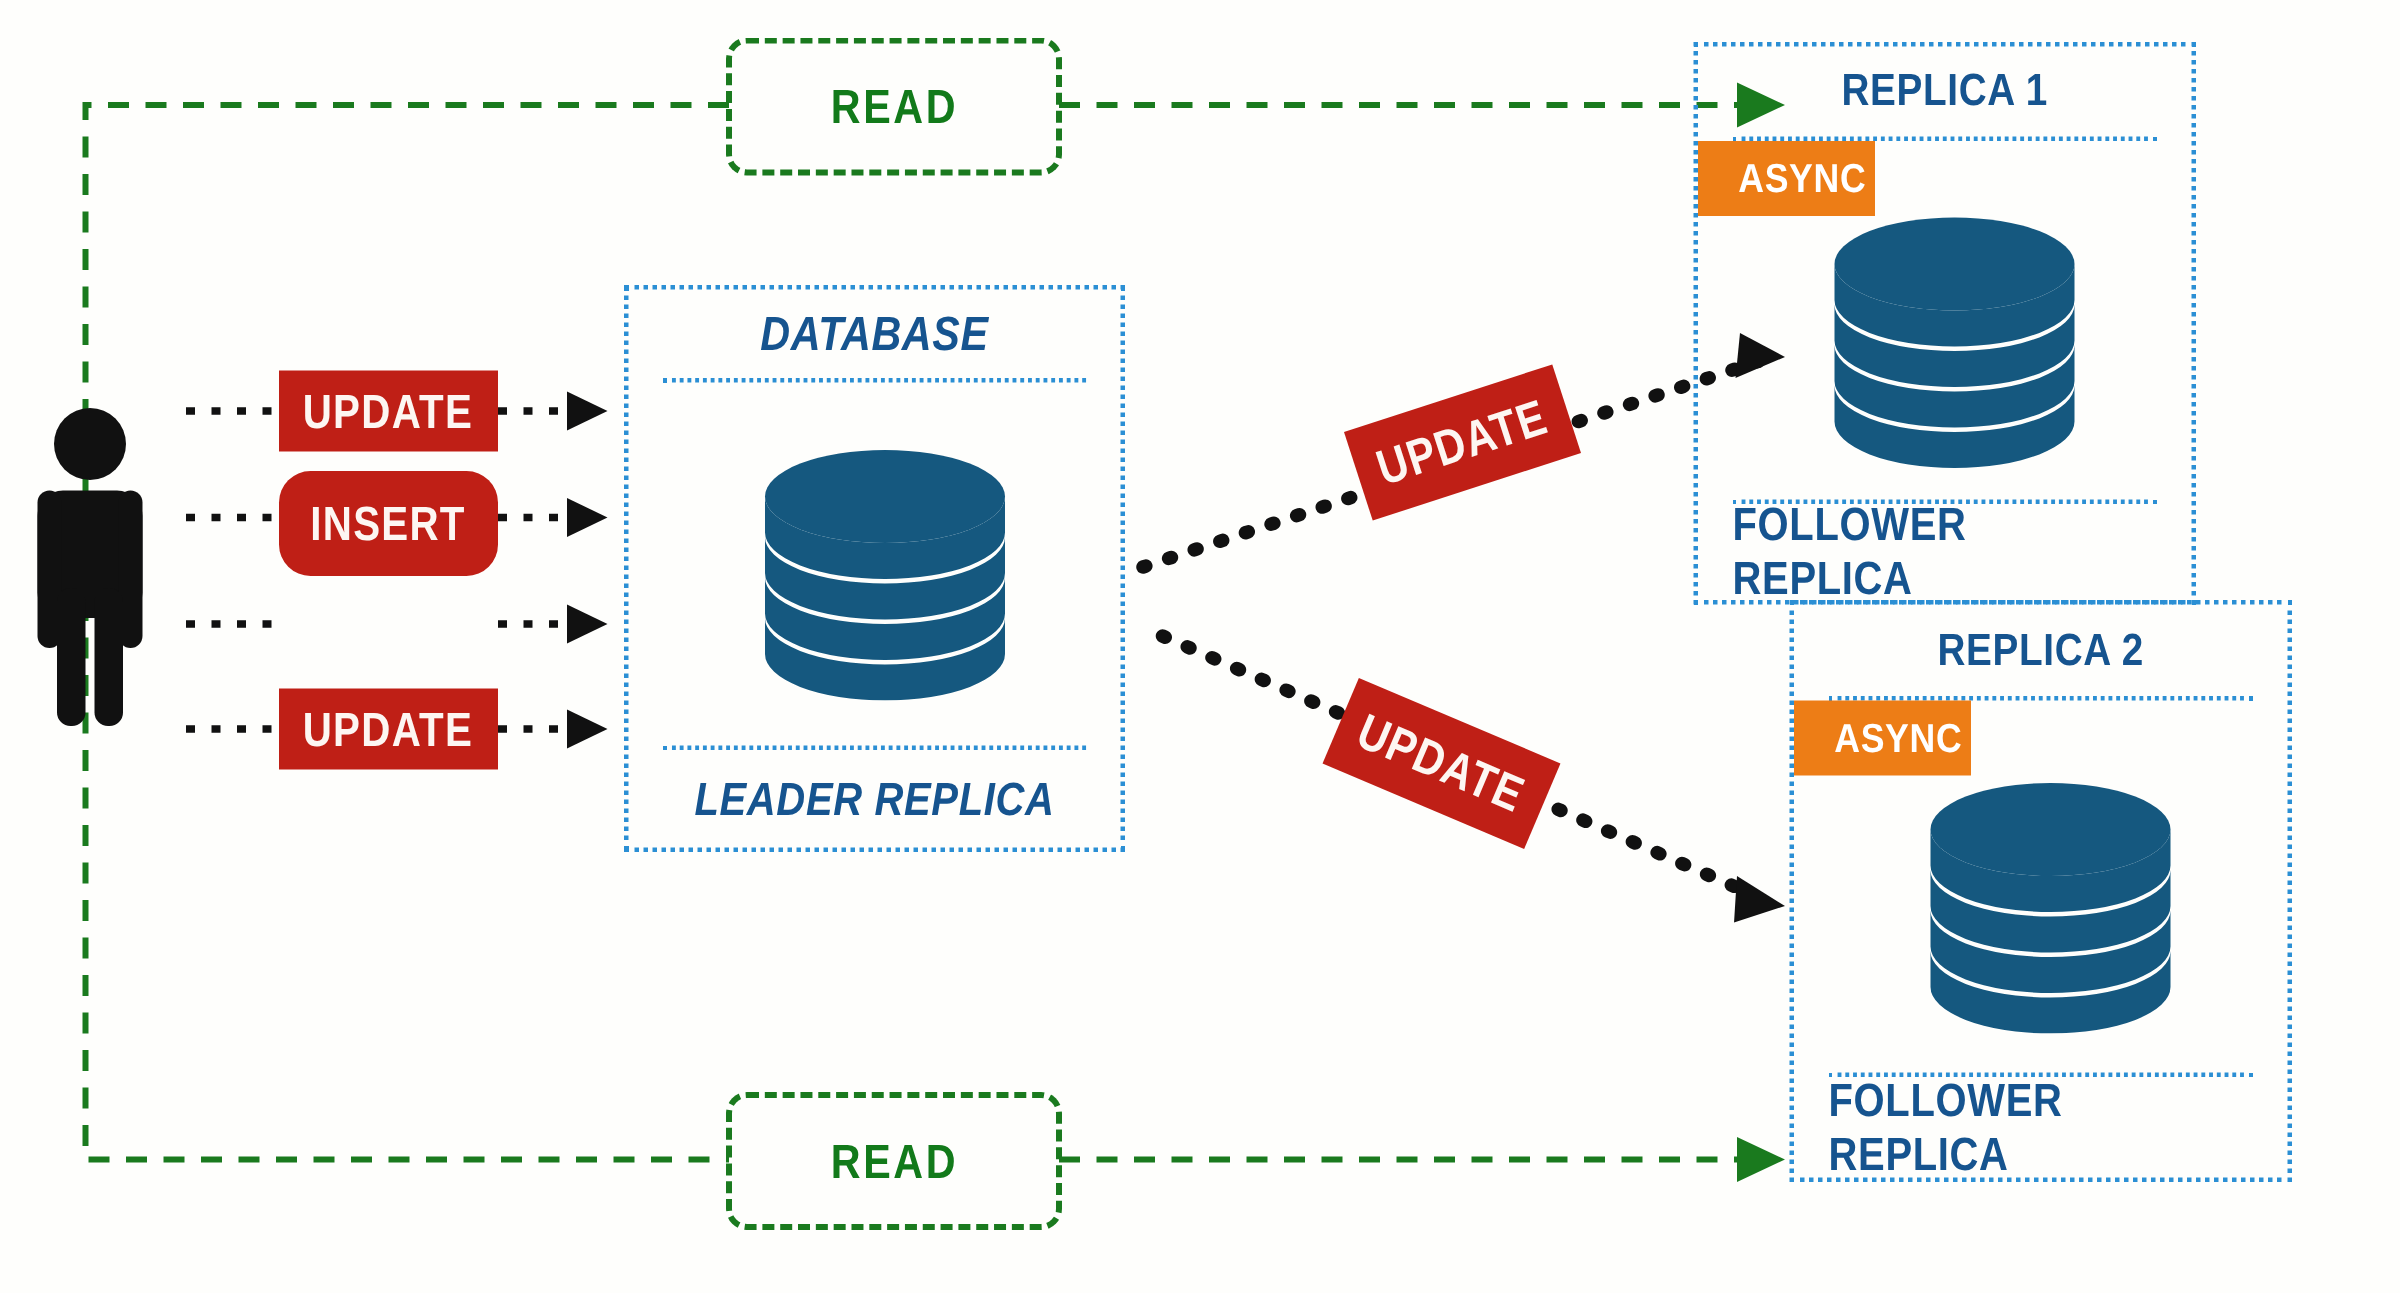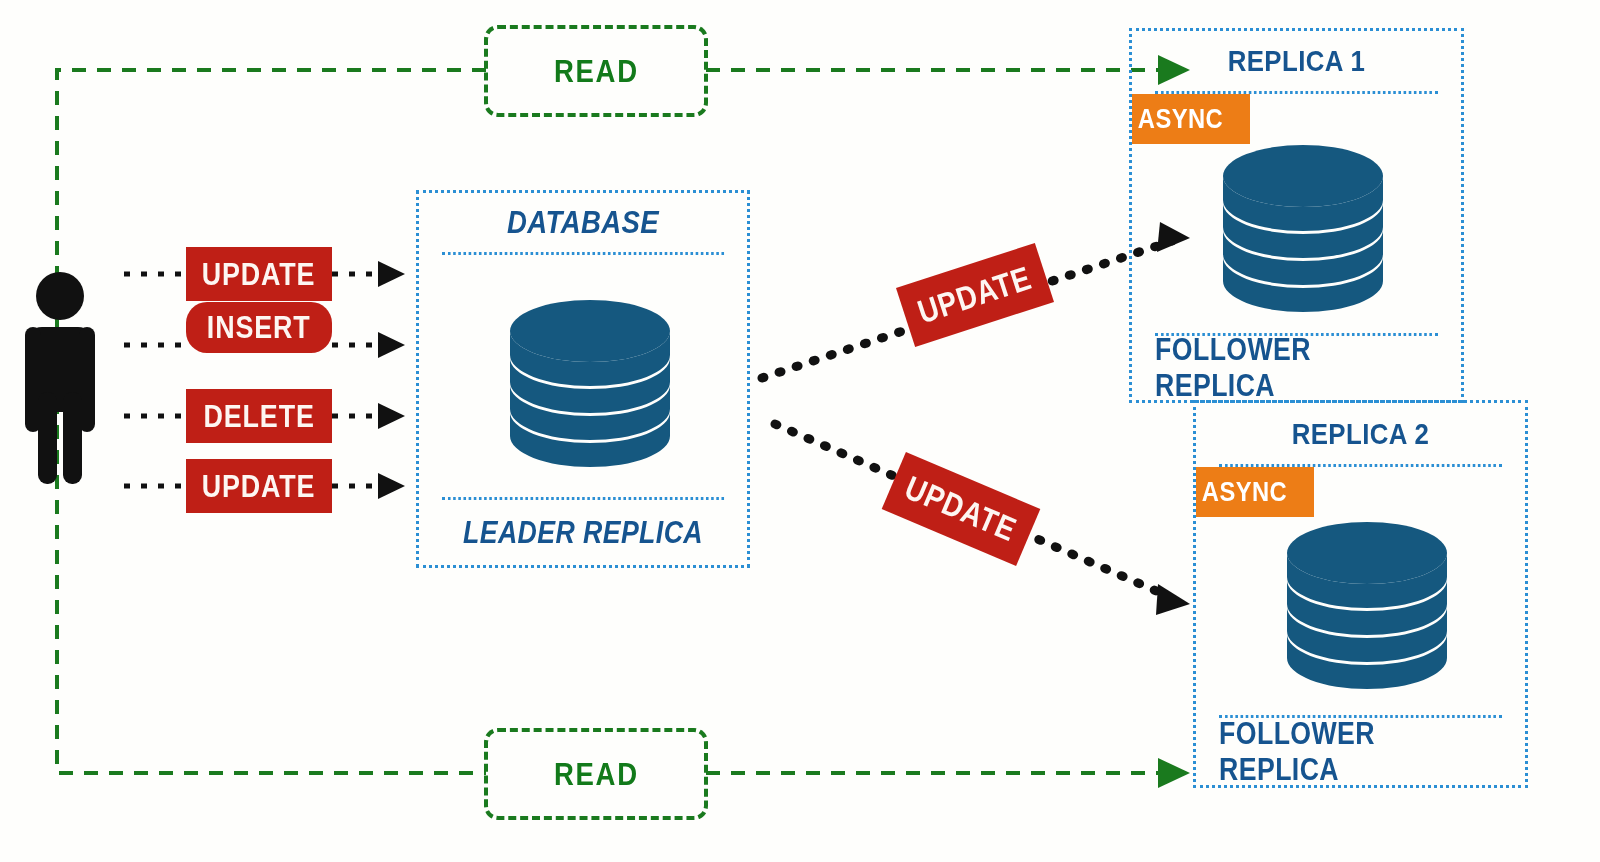--- a/index.html
+++ b/index.html
@@ -64,21 +64,21 @@
   }
 
   
   .async-badge {
     position: absolute;
     background: #ed7d16;
     color: #ffffff;
     font-weight: 700;
     display: flex;
     align-items: center;
-    justify-content: flex-start;
+    justify-content: flex-end;
     font-family: "Liberation Sans Narrow", "Liberation Sans", sans-serif;
     letter-spacing: 0.5px;
   }
   .async-badge span { transform: scaleX(0.88); display:block; }
 
   
   .op-chip {
     position: absolute;
     background: #bf1f16;
     color: #fdf6f2;
@@ -183,25 +183,22 @@
     <rect x="11" y="55" width="70" height="85" rx="17" fill="#111111"></rect>
     <rect x="11" y="55" width="16" height="105" rx="8" fill="#111111"></rect>
     <rect x="65" y="55" width="16" height="105" rx="8" fill="#111111"></rect>
     <rect x="24" y="120" width="19" height="92" rx="9" fill="#111111"></rect>
     <rect x="49" y="120" width="19" height="92" rx="9" fill="#111111"></rect>
   </svg>
 
   <div class="op-chip" style="left:186px; top:247px; width:146px; height:54px;">
     <span>UPDATE</span>
   </div>
-  <div class="op-chip" style="left:186px; top:302px; width:146px; height:51px;border-radius:21px;">
+  <div class="op-chip" style="left:186px; top:314px; width:146px; height:70px;border-radius:21px;">
     <span>INSERT</span>
-  </div>
-  <div class="op-chip" style="left:186px; top:389px; width:146px; height:54px;">
-    <span>DELETE</span>
   </div>
   <div class="op-chip" style="left:186px; top:459px; width:146px; height:54px;">
     <span>UPDATE</span>
   </div>
 
   <div class="panel" style="left:416px; top:190px; width:334px; height:378px;font-style:italic;">
     <div class="panel-header" style="height:62px; font-size:32px;">
       <span>DATABASE</span>
     </div>
     <div class="panel-body" style="top:62px; height:248px;">

